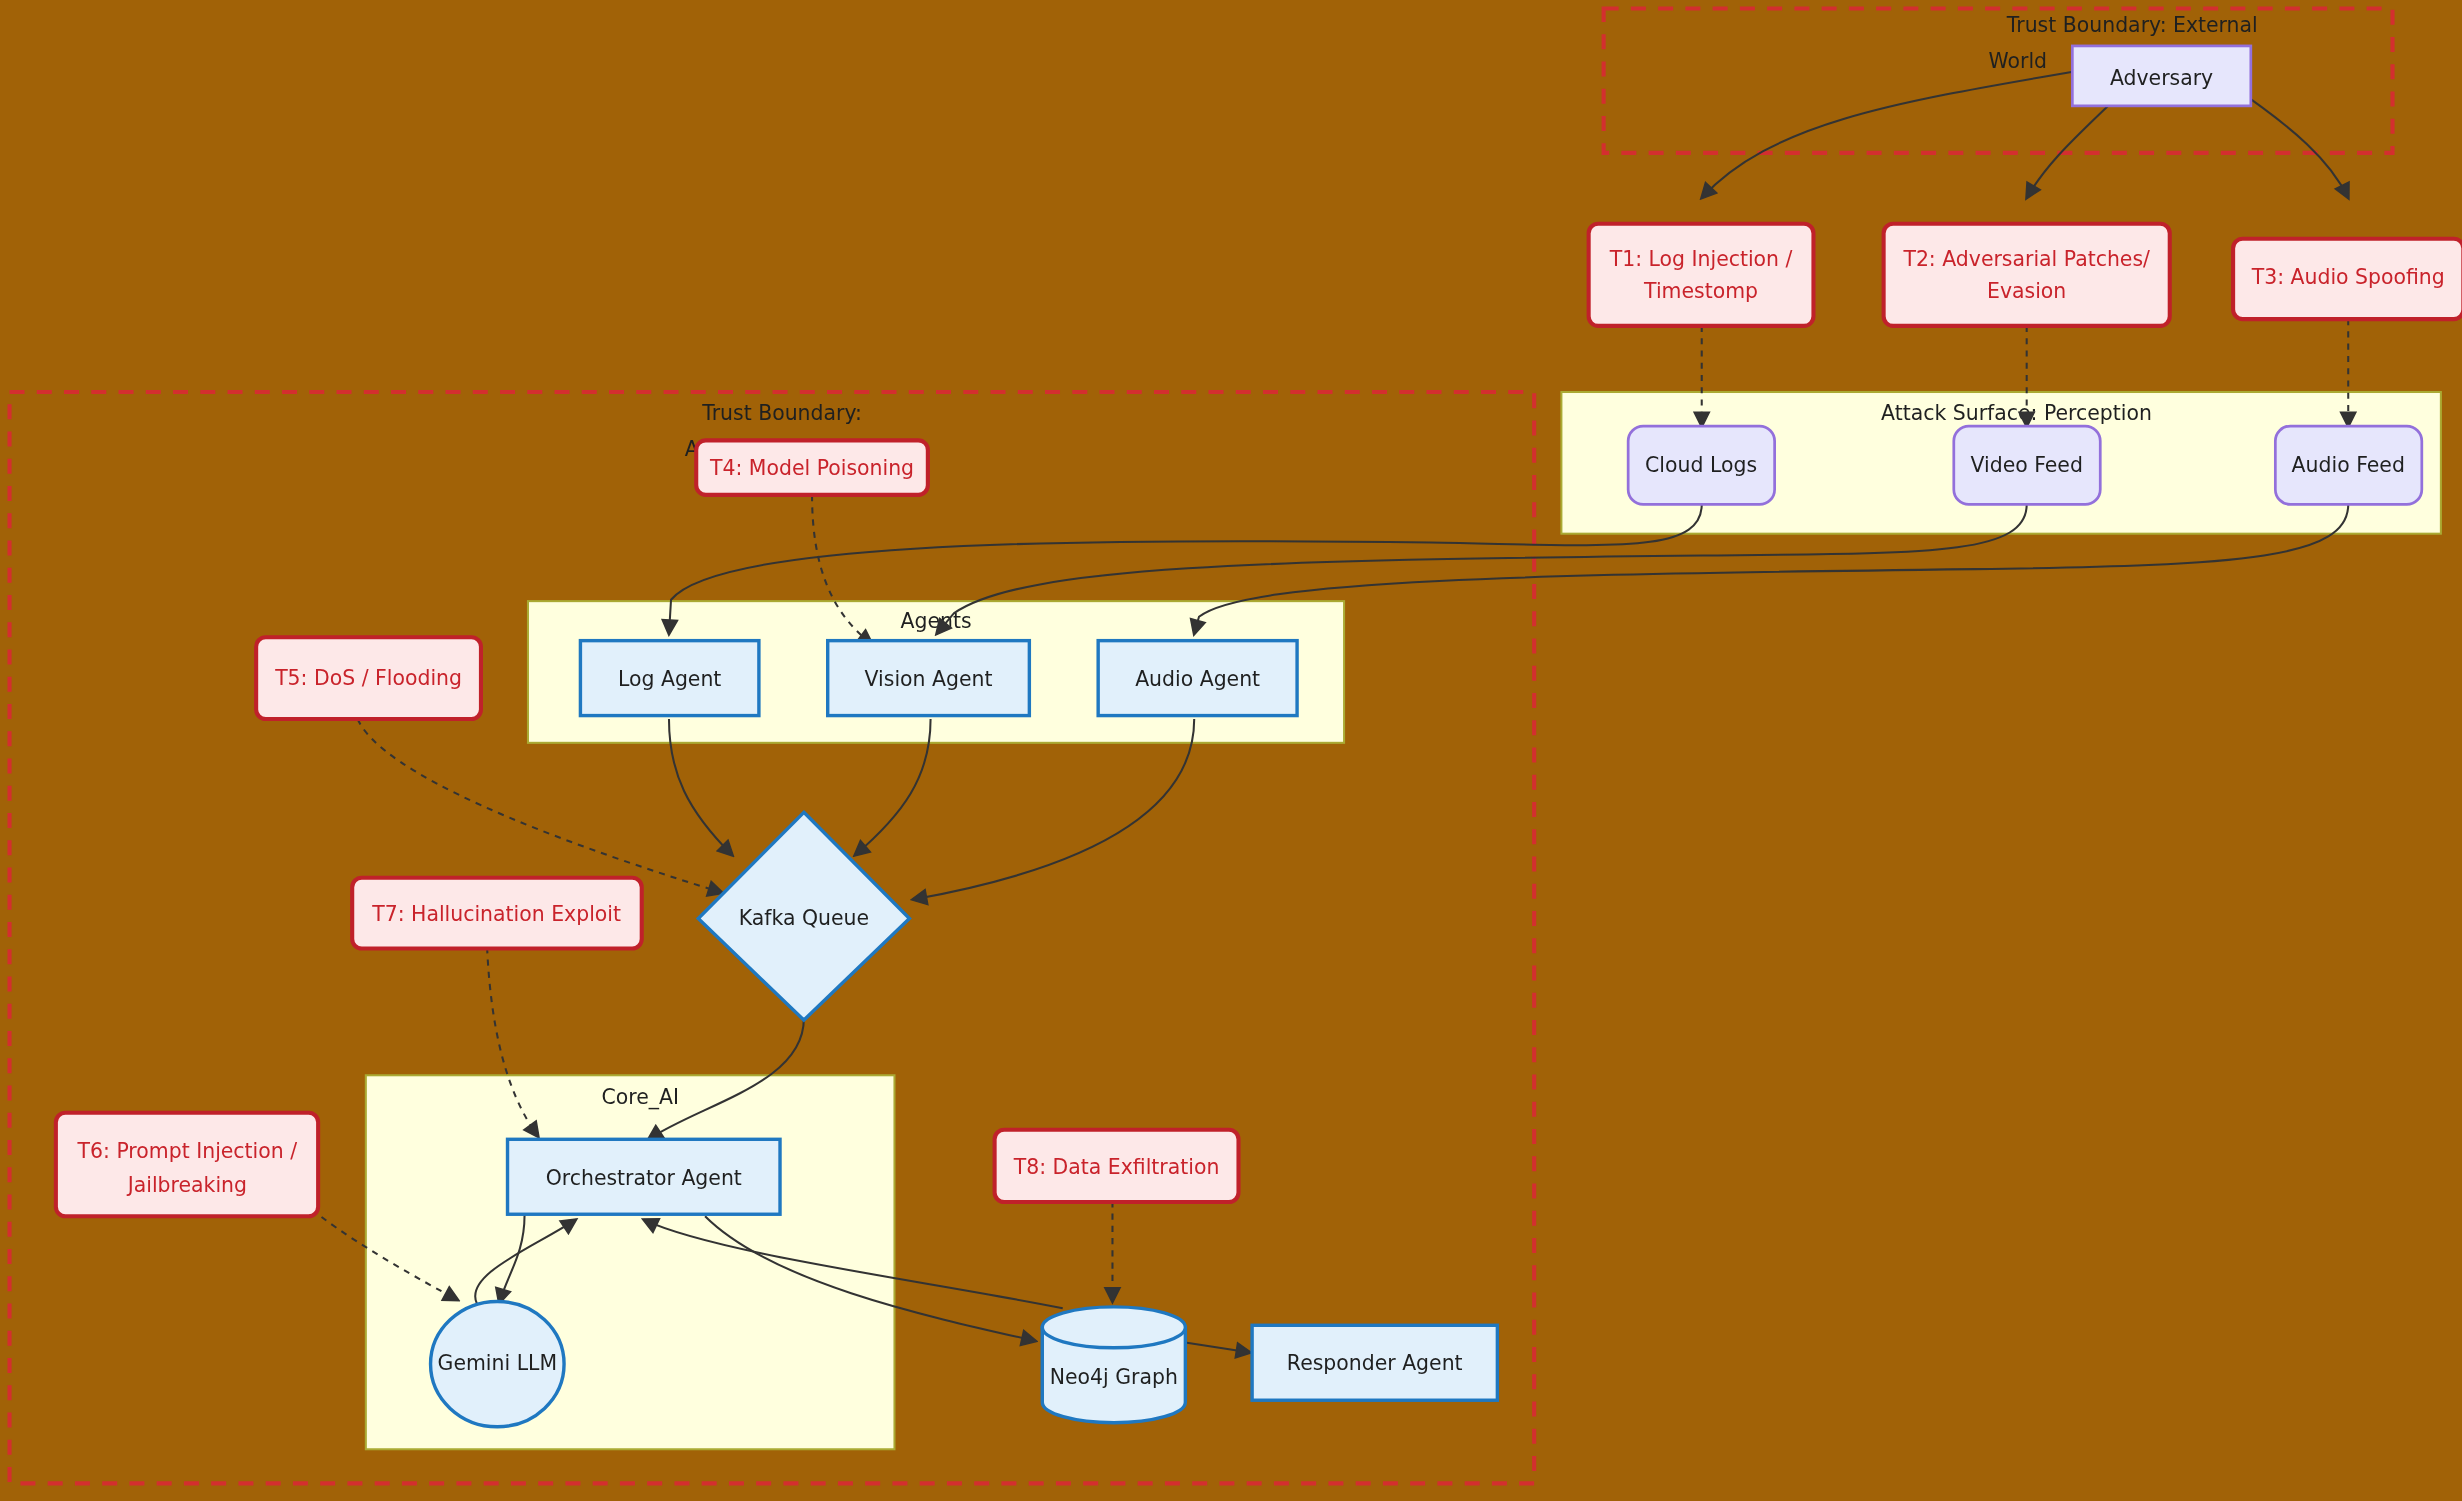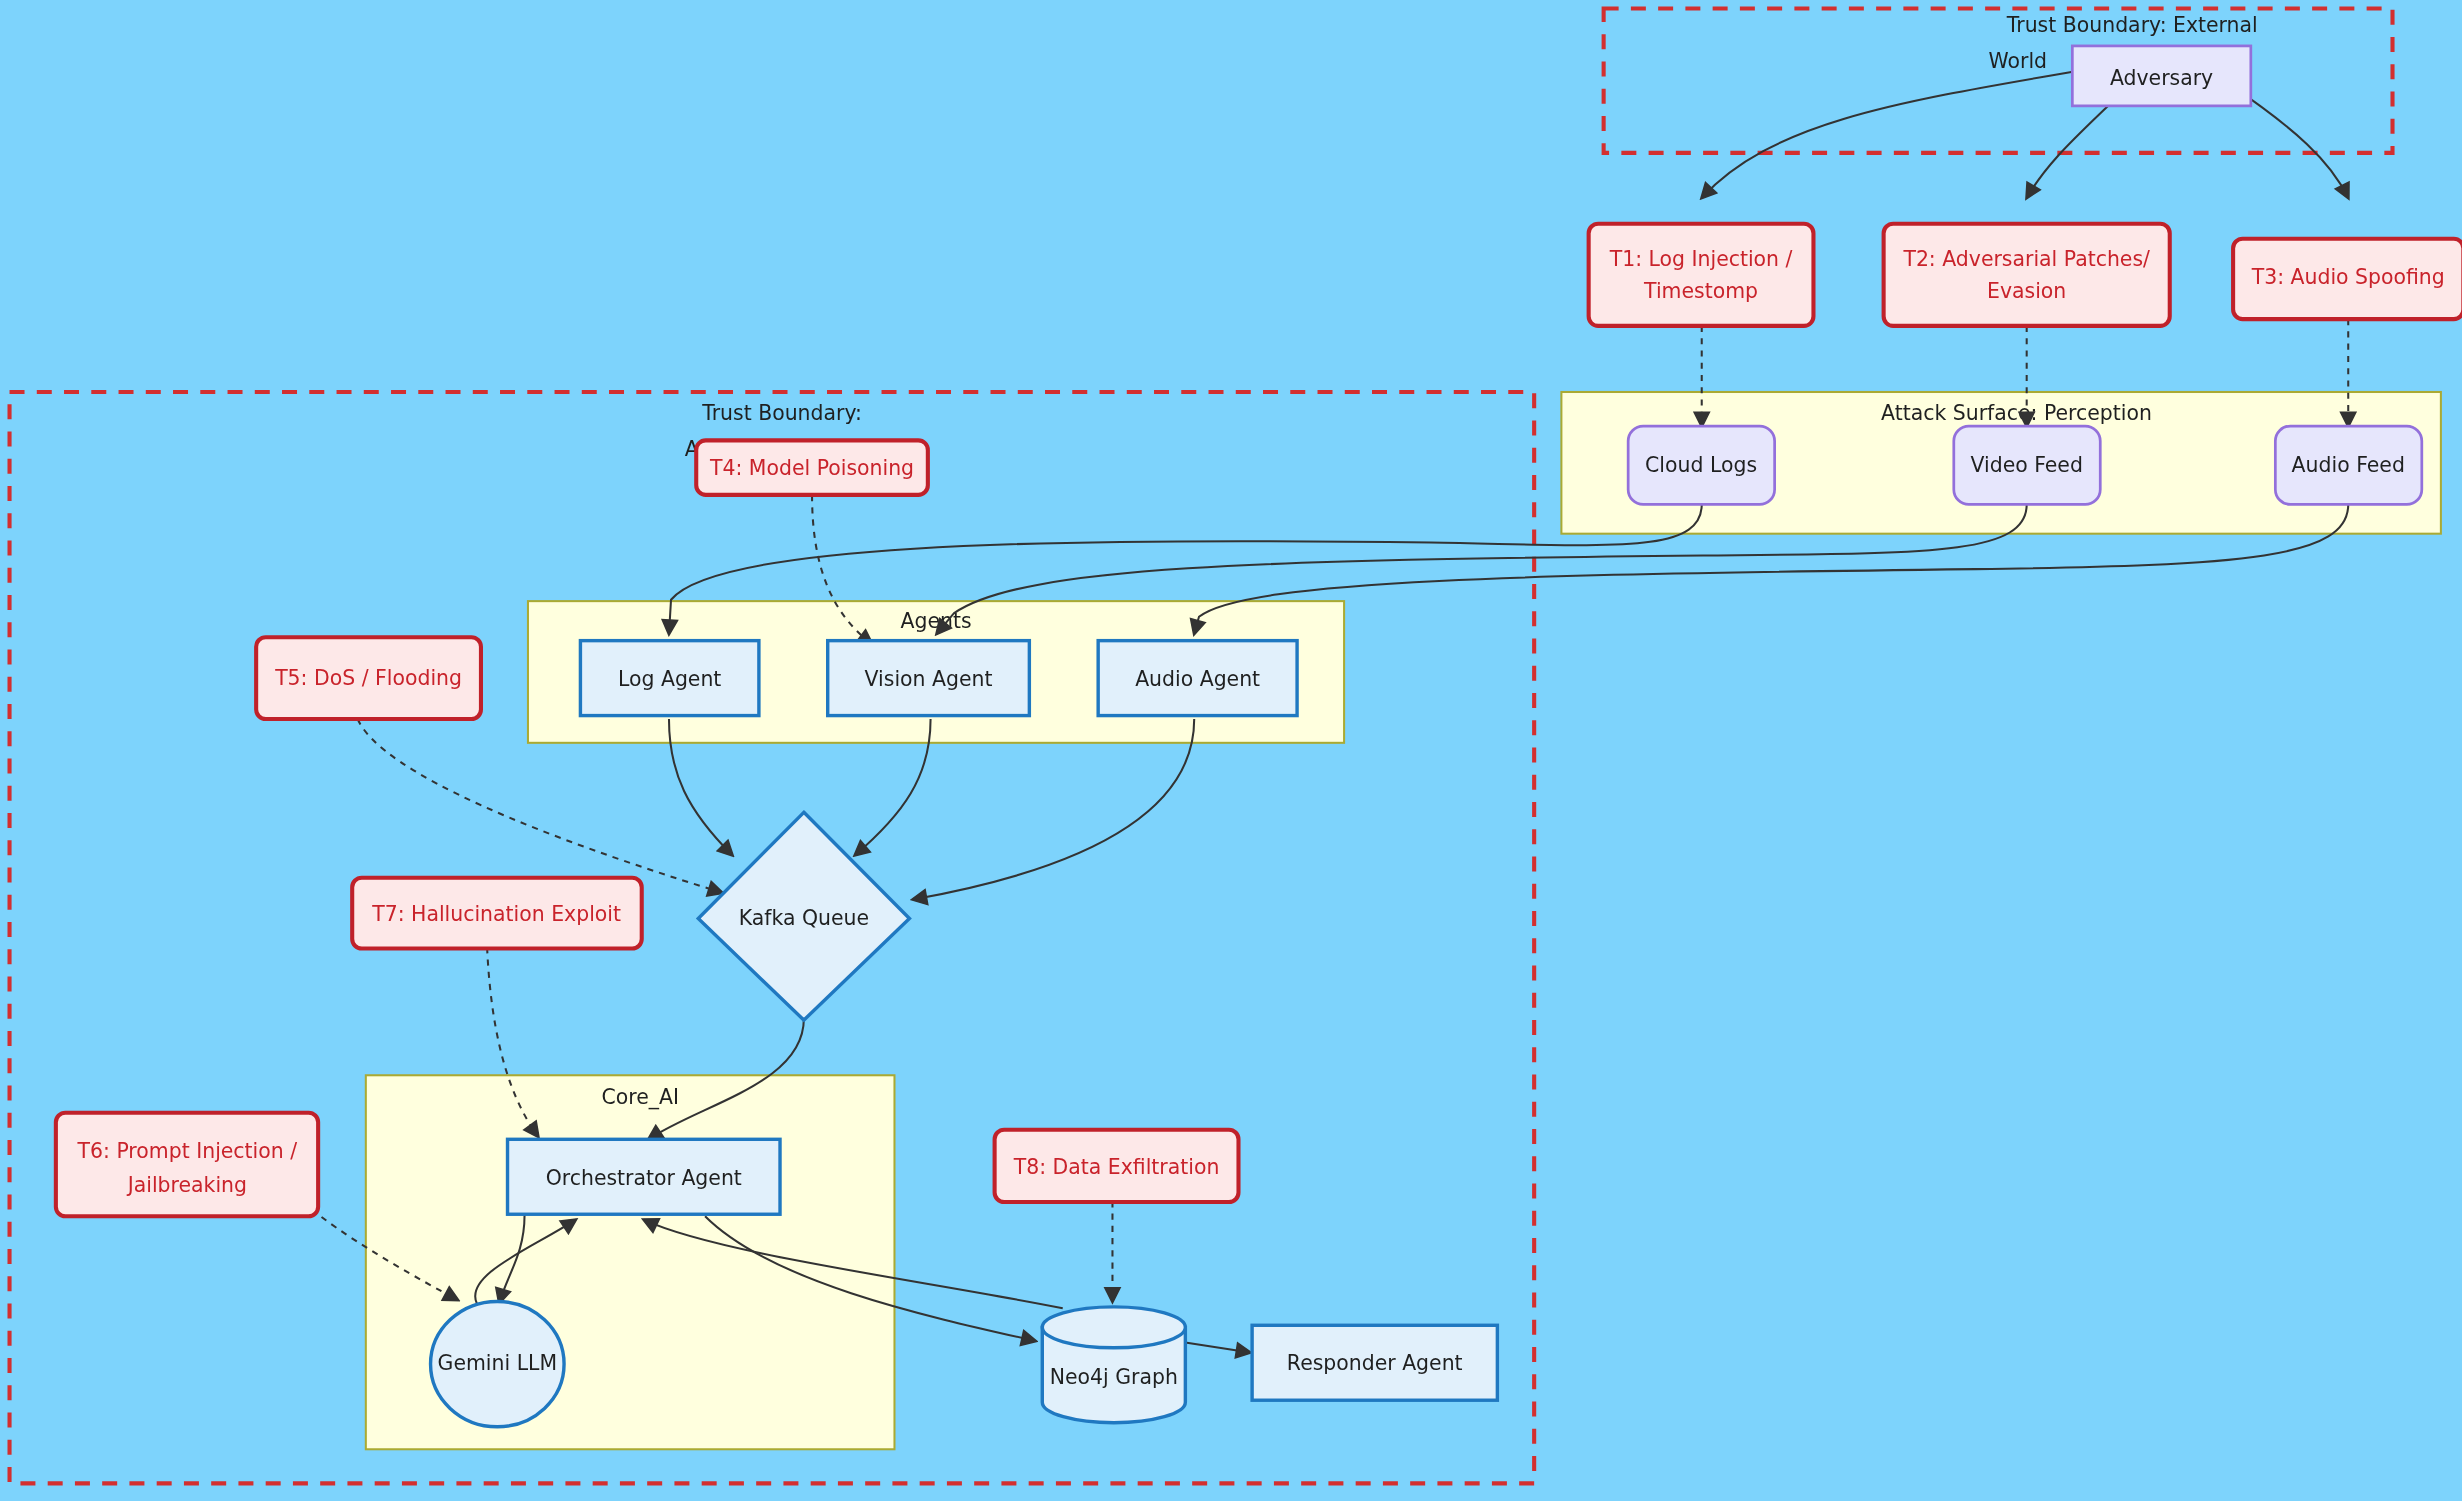--- a/index.html
+++ b/index.html
@@ -5,21 +5,21 @@
   html, body {
     margin: 0;
     padding: 0;
     background: #ffffff;
     font-family: "DejaVu Sans", sans-serif;
   }
   #stage {
     position: relative;
     width: 2462px;
     height: 1502px;
-    background: #7dd3fc;
+    background: #a16207;
     overflow: hidden;
   }
   svg.diagram {
     position: absolute;
     top: 0;
     left: 0;
     width: 2462px;
     height: 1502px;
   }
   .node-label {

